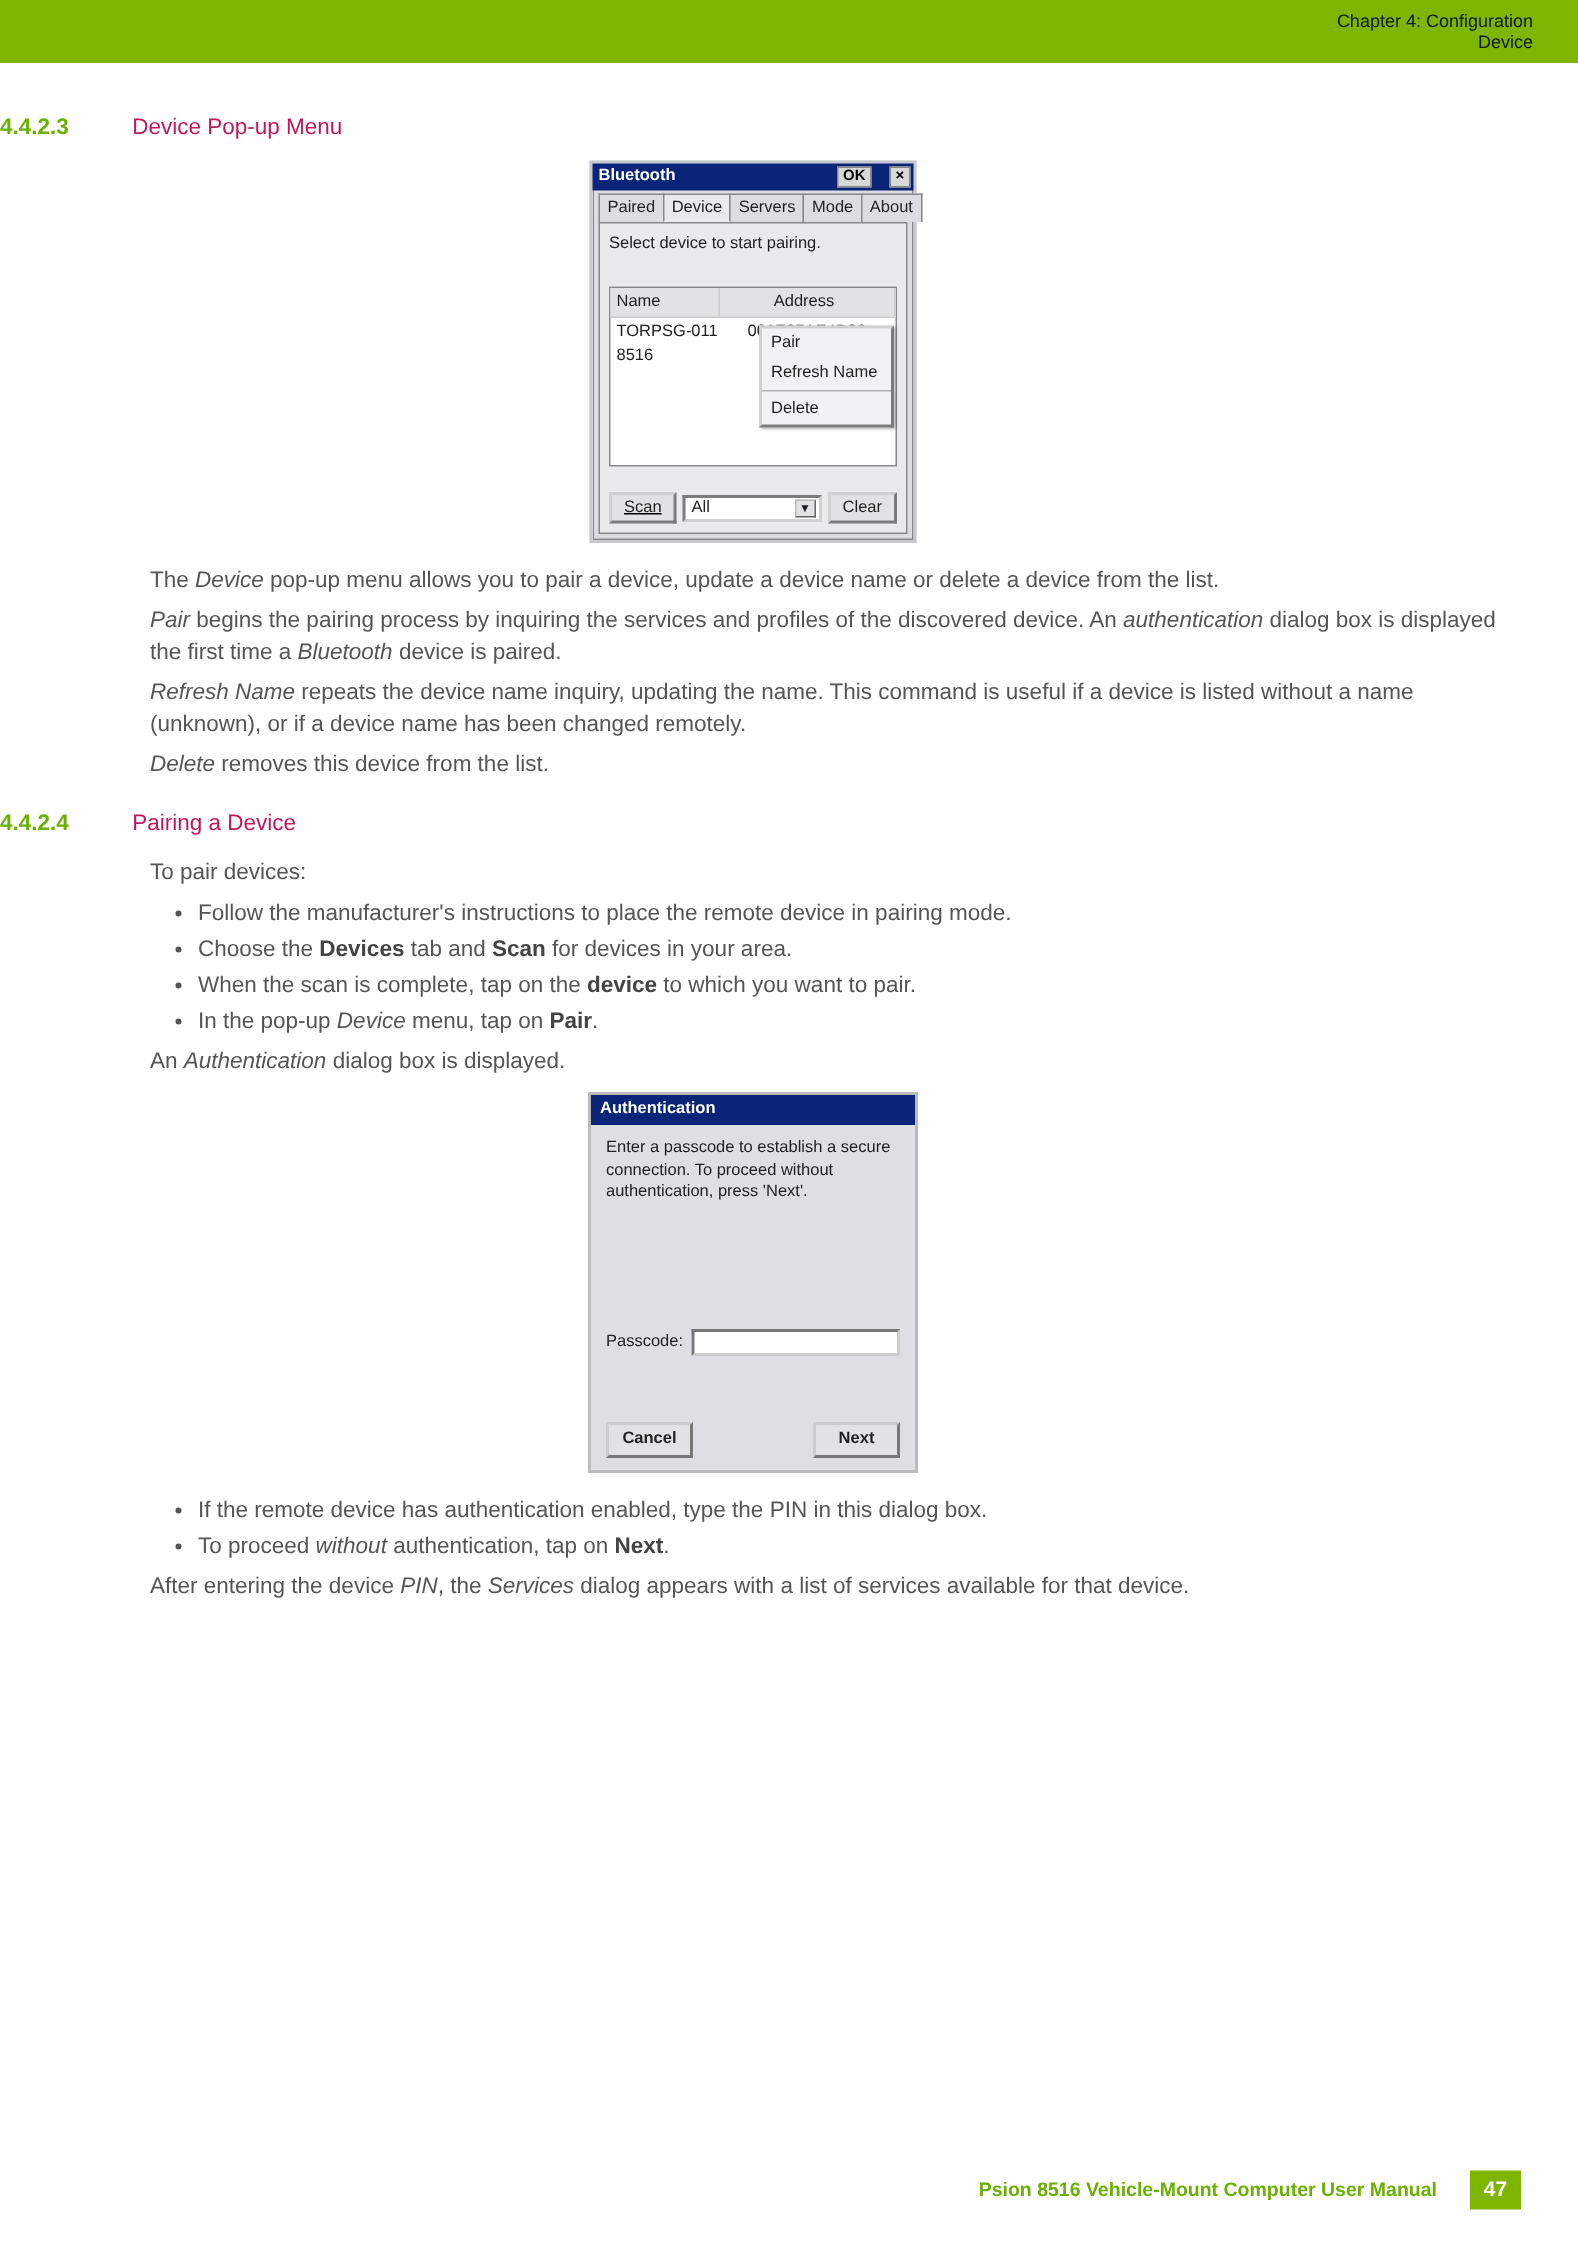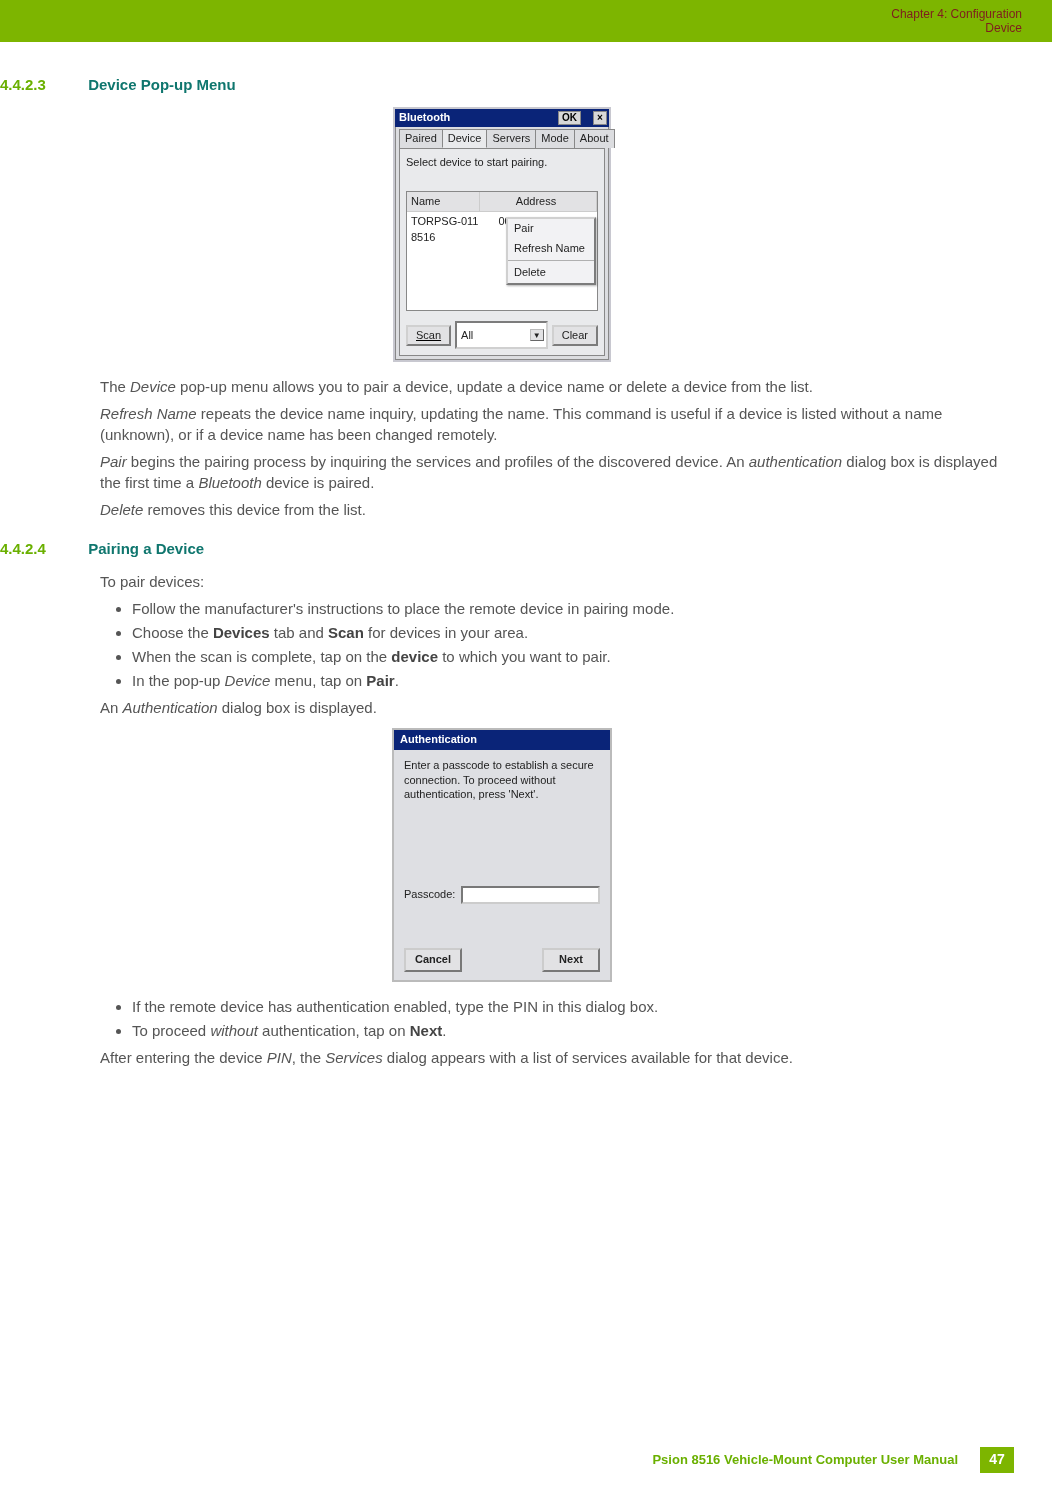--- a/index.html
+++ b/index.html
@@ -13,39 +13,39 @@
     font-size: 15px;
     line-height: 1.4;
   }
   .header-bar {
     background: #7db500;
     height: 42px;
     display: flex;
     justify-content: flex-end;
     align-items: center;
     padding-right: 30px;
-    color: #7f1d1d;
+    color: #0f172a;
     font-size: 12px;
     text-align: right;
     line-height: 1.2;
   }
   .content {
     padding: 32px 48px 0 0;
   }
   .section-num {
     display: inline-block;
     width: 84px;
     color: #6ab000;
     font-weight: bold;
     font-size: 15px;
     vertical-align: top;
   }
   .section-title {
-    color: #0f766e;
-    font-weight: bold;
+    color: #be185d;
+    font-weight: normal;
     font-size: 15px;
   }
   .section-row { margin-bottom: 12px; }
   .body-block {
     margin-left: 100px;
   }
   .body-block p { margin: 6px 0; }
   .italic { font-style: italic; }
   .bold { font-weight: bold; color:#444; }
   ul.bullets {
@@ -135,21 +135,21 @@
     display:flex; gap:4px; align-items:center;
   }
   .bt-btn {
     background:#e2e2e4; border:2px outset #d0d0d0;
     padding:1px 8px; font-size:11px;
   }
   .bt-btn.u { text-decoration:underline; text-decoration-color:#000; }
   .bt-dd {
     flex:1; background:#fff; border:2px inset #d0d0d0;
     display:flex; align-items:center; justify-content:space-between;
-    padding:0 2px 0 4px; height:28px;
+    padding:0 2px 0 4px; height:18px;
   }
   .bt-dd .dd-arrow {
     background:#e2e2e4; border:1px outset #bbb; width:14px; height:12px;
     display:flex; align-items:center; justify-content:center; font-size:8px;
   }
   
   .auth-dialog {
     display:inline-block; width:220px;
     border:2px solid #bbb; background:#dedfe3;
     text-align:left; font-family:Tahoma,sans-serif; font-size:11px; color:#222;
@@ -247,22 +247,22 @@
               <span class="dd-arrow">▼</span>
             </div>
             <div class="bt-btn">Clear</div>
           </div>
         </div>
       </div>
     </div>
 
     <div class="body-block">
       <p><span>The </span><span class="italic">Device</span><span> pop-up menu allows you to pair a device, update a device name or delete a device from the list.</span></p>
+      <p><span class="italic">Pair</span><span> begins the pairing process by inquiring the services and profiles of the discovered device. An </span><span class="italic">authentication</span><span> dialog box is displayed the first time a </span><span class="italic">Bluetooth</span><span> device is paired.</span></p>
       <p><span class="italic">Refresh Name</span><span> repeats the device name inquiry, updating the name. This command is useful if a device is listed without a name (unknown), or if a device name has been changed remotely.</span></p>
-      <p><span class="italic">Pair</span><span> begins the pairing process by inquiring the services and profiles of the discovered device. An </span><span class="italic">authentication</span><span> dialog box is displayed the first time a </span><span class="italic">Bluetooth</span><span> device is paired.</span></p>
       <p><span class="italic">Delete</span><span> removes this device from the list.</span></p>
     </div>
 
     <div class="section-row" style="margin-top:18px;">
       <span class="section-num">4.4.2.4</span>
       <span class="section-title">Pairing a Device</span>
     </div>
 
     <div class="body-block">
       <p>To pair devices:</p>

